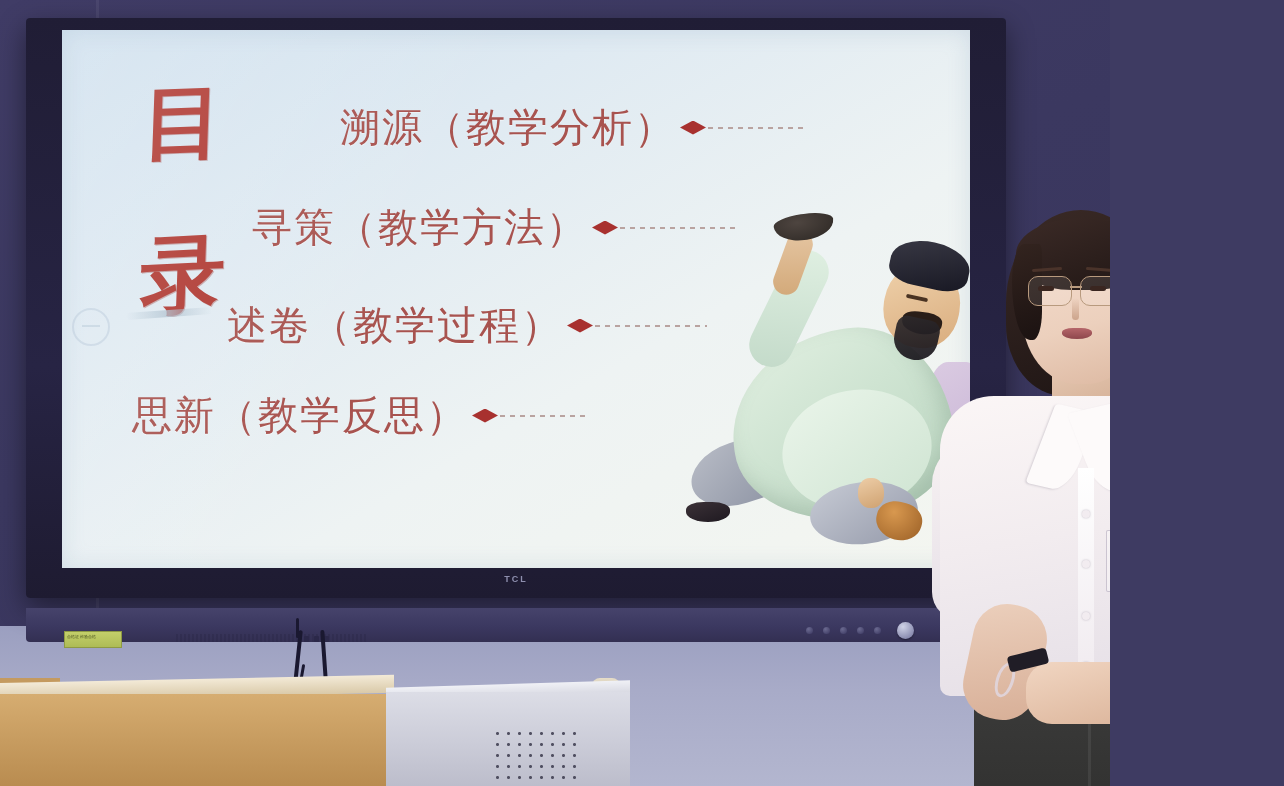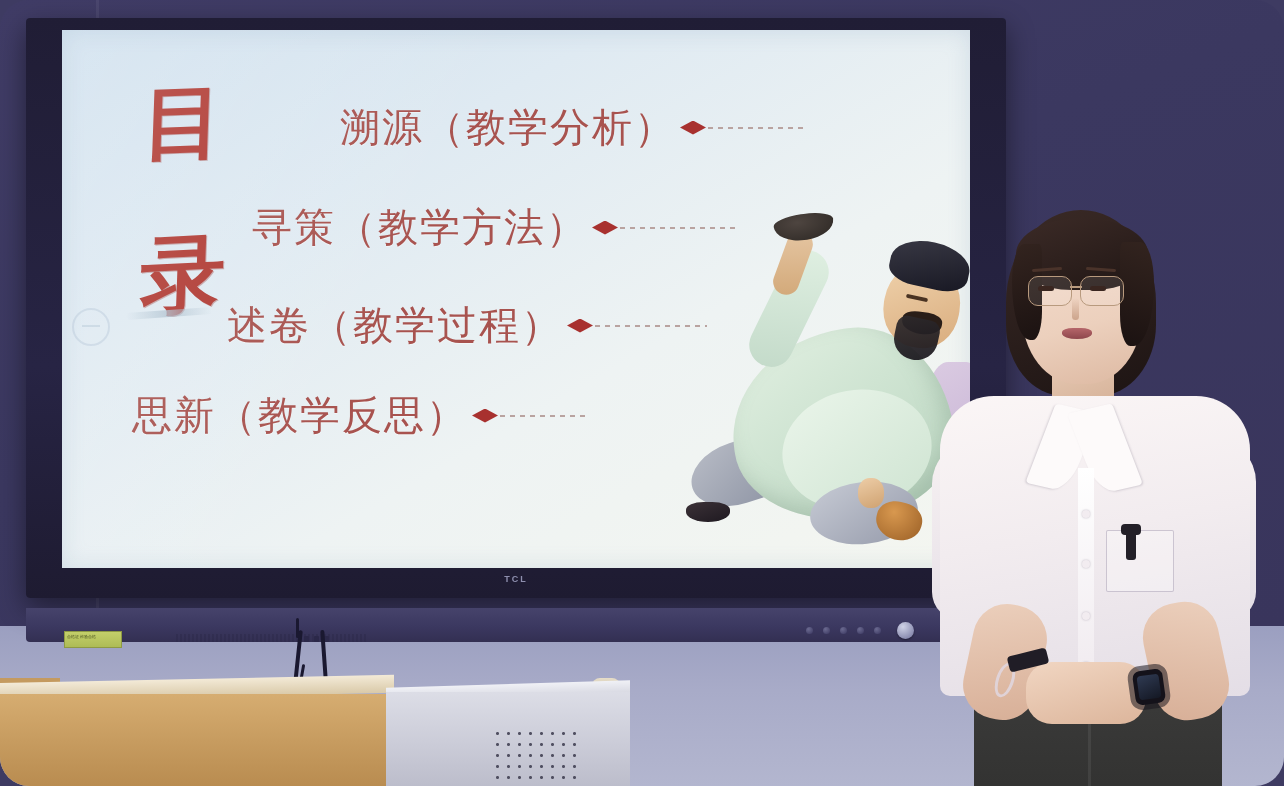--- a/index.html
+++ b/index.html
@@ -1,21 +1,21 @@
 <!DOCTYPE html>
 <html><head>
 <meta charset="utf-8">
 <style>
   html,body{margin:0;padding:0;}
   body{
     width:1284px;height:786px;overflow:hidden;
     font-family:"Liberation Sans", sans-serif;
     background:#3e3b62;
   }
-  #scene{position:relative;width:1284px;height:786px;overflow:hidden;border-radius:29px;}
+  #scene{position:relative;width:1110px;height:786px;overflow:hidden;}
 
   
   .wall-dark{
     position:absolute;left:0;top:0;width:1284px;height:626px;
     background:linear-gradient(160deg,#403c66 0%,#3b3860 45%,#39355c 100%);
   }
   .wall-dark-seam{
     position:absolute;left:96px;top:0;width:3px;height:626px;
     background:rgba(255,255,255,.06);
   }

